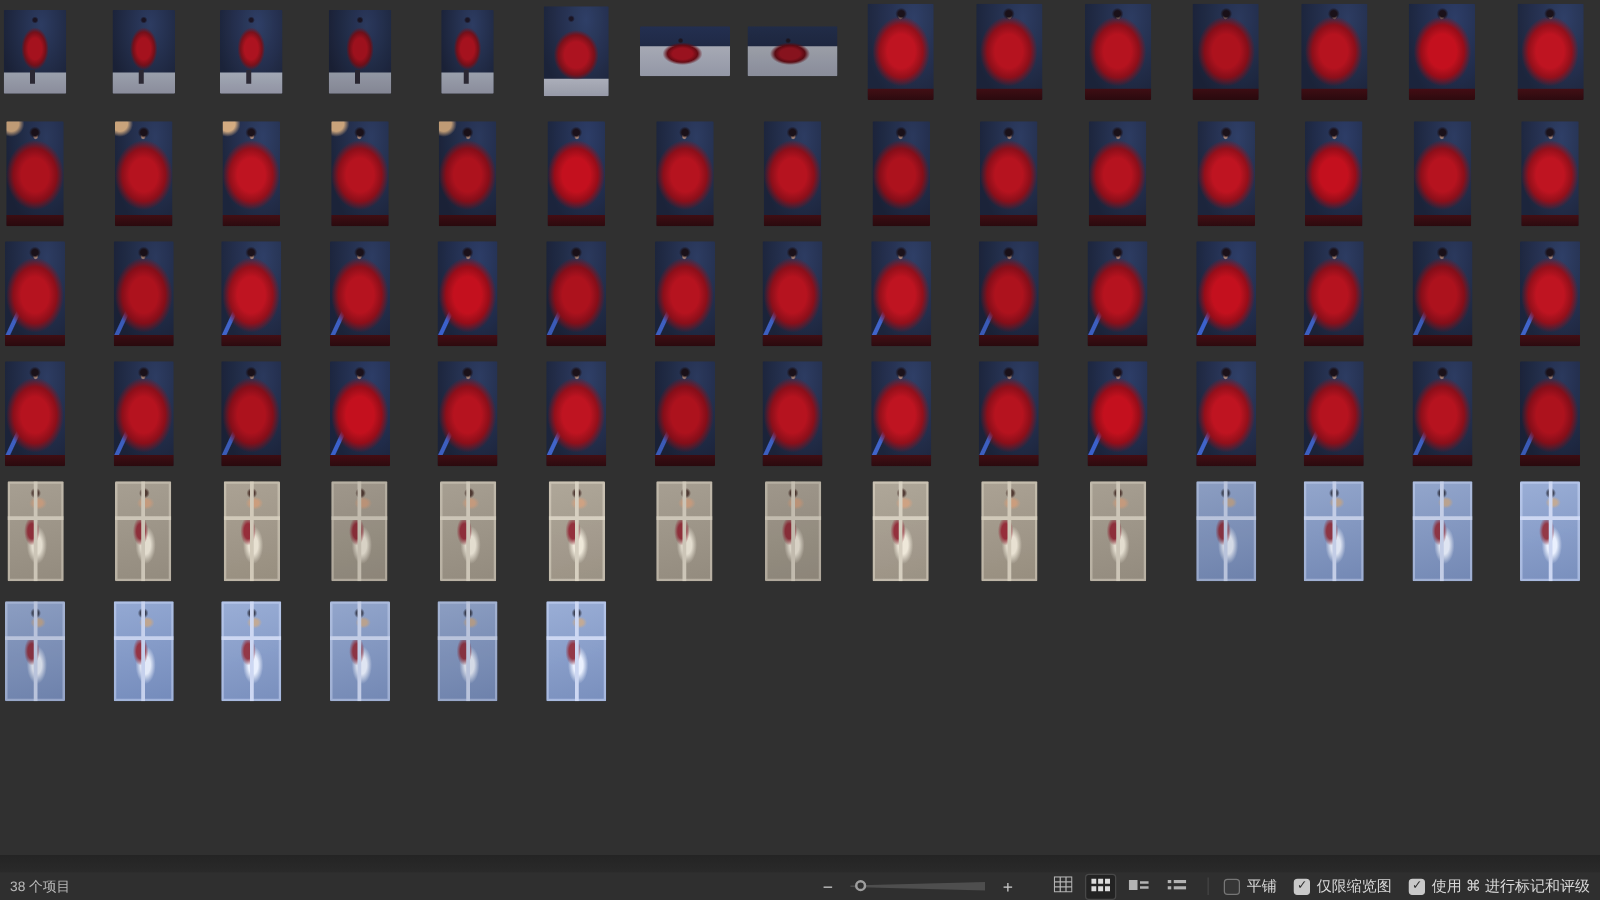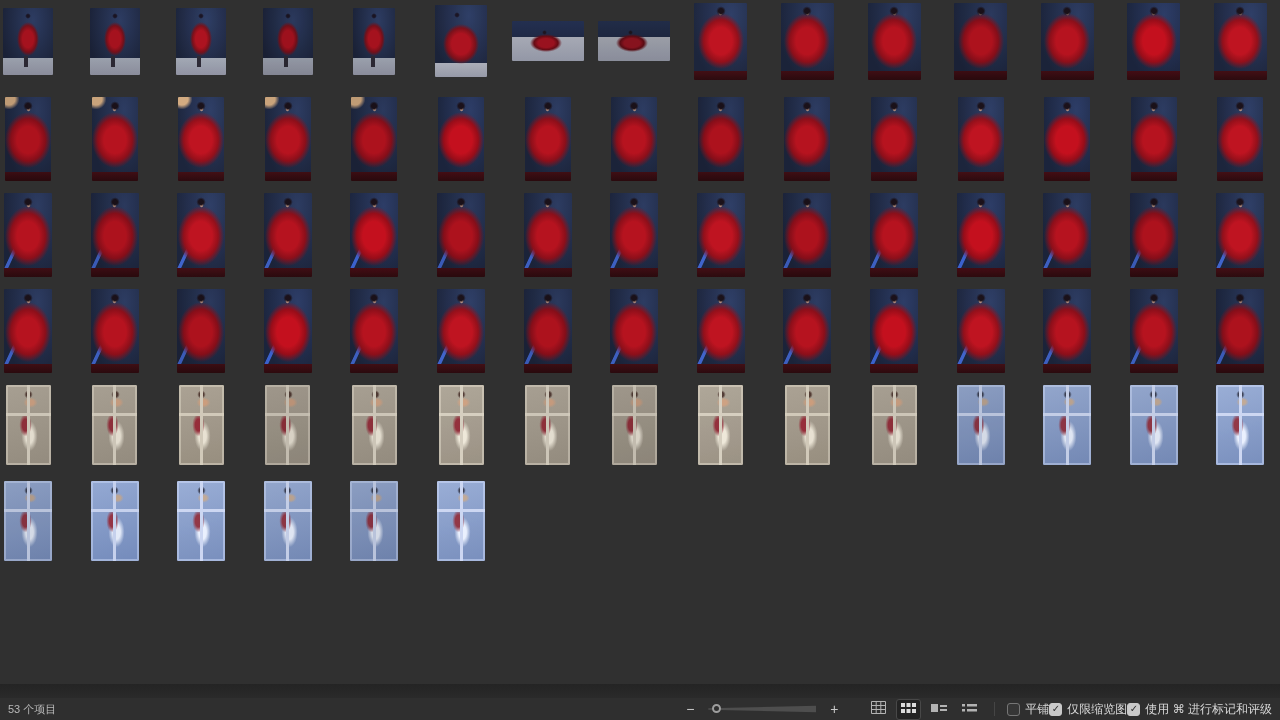--- a/index.html
+++ b/index.html
@@ -111,21 +111,21 @@
   .slider{position:relative;width:108px;height:12px;cursor:pointer}
   .slider .track{position:absolute;left:0;top:2px;width:108px;height:8px;background:#4e4e4e;
                  clip-path:polygon(0 42%,100% 8%,100% 92%,0 58%)}
   .slider .knob{position:absolute;left:4px;top:1px;width:9px;height:9px;border-radius:50%;
                 border:2px solid #9e9e9e;background:var(--bar)}
   .viewmodes{display:flex;align-items:center;gap:5px;margin-left:14px}
   .vm{background:none;border:1px solid transparent;border-radius:3px;padding:2px 4px;
       cursor:pointer;display:flex;align-items:center}
   .vm.sel{background:#232323;border-color:#484848}
   .sep{width:1px;height:14px;background:#454545;margin:0 2px}
-  .toggles{display:flex;align-items:flex-end;gap:0}
+  .toggles{display:flex;align-items:flex-end;gap:14px}
   .toggle{display:flex;align-items:center;gap:5px;cursor:pointer;color:var(--label);font-size:12px}
   .cb{width:13px;height:13px;border-radius:3px;border:1px solid #767676;background:#363636;
       display:inline-flex;align-items:center;justify-content:center;
       font-size:10px;font-weight:bold;color:var(--check-mark);line-height:1}
   .cb.on{background:var(--check-bg);border-color:var(--check-bg)}
 </style>
 </head>
 <body>
 
 <div class="app">
@@ -210,21 +210,21 @@
       <div class="thumb t-glass-blue" style="left: 90.6px; top: 481px; width: 48px; height: 80px;"></div>
       <div class="thumb t-glass-blue" style="left: 177.2px; top: 481px; width: 48px; height: 80px;"></div>
       <div class="thumb t-glass-blue" style="left: 263.8px; top: 481px; width: 48px; height: 80px;"></div>
       <div class="thumb t-glass-blue" style="left: 350.4px; top: 481px; width: 48px; height: 80px;"></div>
       <div class="thumb t-glass-blue" style="left: 437px; top: 481px; width: 48px; height: 80px;"></div>
     </div>
 
   <div class="shade"></div>
 
   <footer class="statusbar">
-    <span>53 个项目</span>
+    <span>38 个项目</span>
 
     <div class="sb-right">
 
       <button class="zoombtn">−</button>
 
       <div class="slider">
         <div class="track"></div>
         <div class="knob"></div>
       </div>
 

